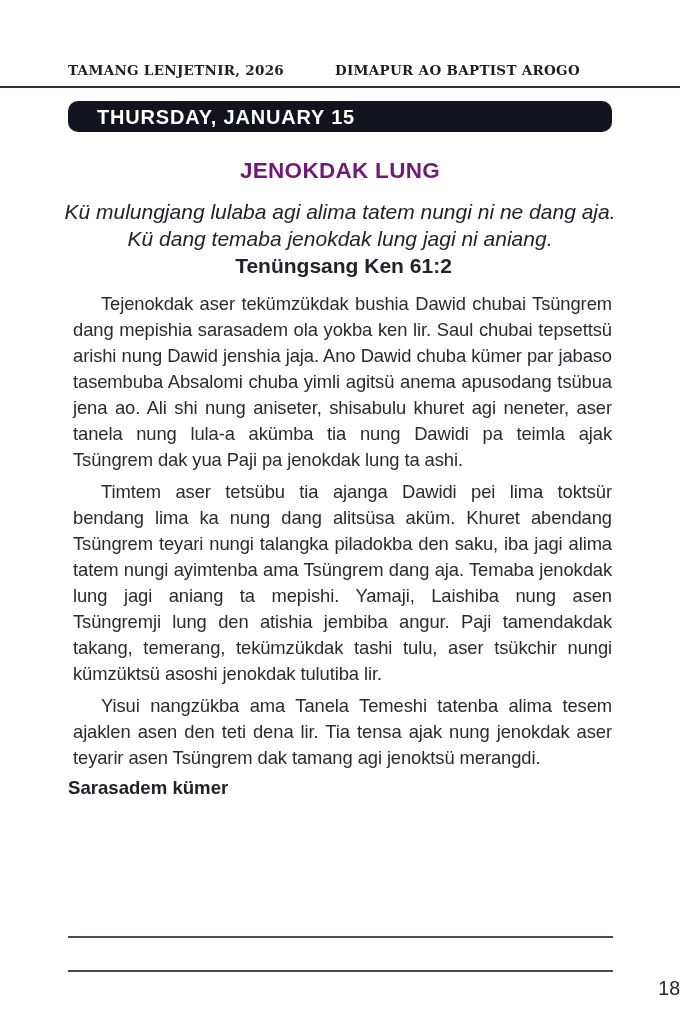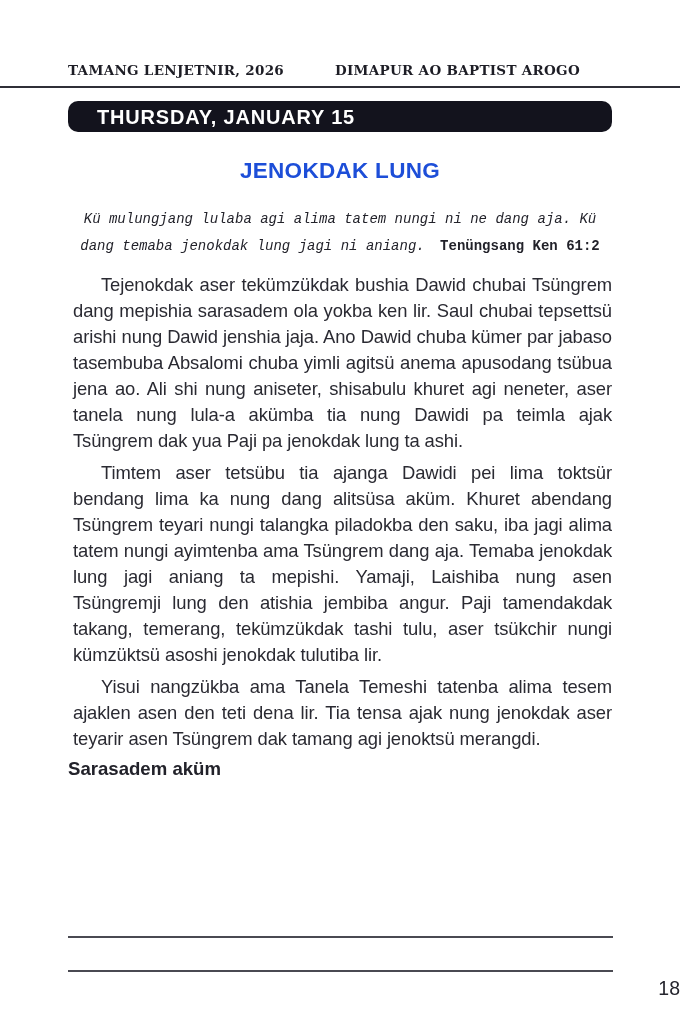--- a/index.html
+++ b/index.html
@@ -25,25 +25,25 @@
     display:flex; align-items:center; padding-left:29px;border-radius:10px;
   }
   .banner-text {
     color:#ffffff; font-weight:700; font-size:21px; letter-spacing:0.9px;
     transform:scaleX(0.95); transform-origin:left center; white-space:nowrap;
   }
 
   
   .title {
     margin:26px 68px 0 68px; text-align:center;
-    font-size:22.5px; font-weight:700; letter-spacing:0.3px; color:#1d4ed8;
+    font-size:22.5px; font-weight:700; letter-spacing:0.3px; color:#701a75;
   }
   .verse {
-    margin:22px 64px 0 64px; text-align:center;
-    font-size:14px; line-height:27px; color:#22222a;font-family:Liberation Mono, monospace;
+    margin:14px 64px 0 64px; text-align:center;
+    font-size:21px; line-height:27px; color:#22222a;
   }
   .verse-text { font-style:italic; }
   .verse-ref { font-weight:700; margin-left:7px; }
 
   
   .body-copy { margin:0 68px; color:#2a2a32; }
   .body-copy p {
     margin:6px 0 0 5px; font-size:18.4px; line-height:26px;
     text-align:justify; text-indent:28px; letter-spacing:-0.1px;
   }
@@ -89,21 +89,21 @@
 
   <div class="verse">
     <span class="verse-text">Kü mulungjang lulaba agi alima tatem nungi ni ne dang aja. Kü dang temaba jenokdak lung jagi ni aniang.</span>
     <span class="verse-ref">Tenüngsang Ken 61:2</span>
   </div>
 
   <div class="body-copy">
     <p class="first">Tejenokdak aser tekümzükdak bushia Dawid chubai Tsüngrem dang mepishia sarasadem ola yokba ken lir. Saul chubai tepsettsü arishi nung Dawid jenshia jaja. Ano Dawid chuba kümer par jabaso tasembuba Absalomi chuba yimli agitsü anema apusodang tsübua jena ao. Ali shi nung aniseter, shisabulu khuret agi neneter, aser tanela nung lula-a akümba tia nung Dawidi pa teimla ajak Tsüngrem dak yua Paji pa jenokdak lung ta ashi.</p>
     <p>Timtem aser tetsübu tia ajanga Dawidi pei lima toktsür bendang lima ka nung dang alitsüsa aküm. Khuret abendang Tsüngrem teyari nungi talangka piladokba den saku, iba jagi alima tatem nungi ayimtenba ama Tsüngrem dang aja. Temaba jenokdak lung jagi aniang ta mepishi. Yamaji, Laishiba nung asen Tsüngremji lung den atishia jembiba angur. Paji tamendakdak takang, temerang, tekümzükdak tashi tulu, aser tsükchir nungi kümzüktsü asoshi jenokdak tulutiba lir.</p>
     <p>Yisui nangzükba ama Tanela Temeshi tatenba alima tesem ajaklen asen den teti dena lir. Tia tensa ajak nung jenokdak aser teyarir asen Tsüngrem dak tamang agi jenoktsü merangdi.</p>
-    <div class="subhead">Sarasadem aküm</div>
+    <div class="subhead">Sarasadem kümer</div>
   </div>
 
 
   <div class="write-line l1"></div>
   <div class="write-line l2"></div>
 
   <div class="page-number">18</div>
 
 </div>
 

